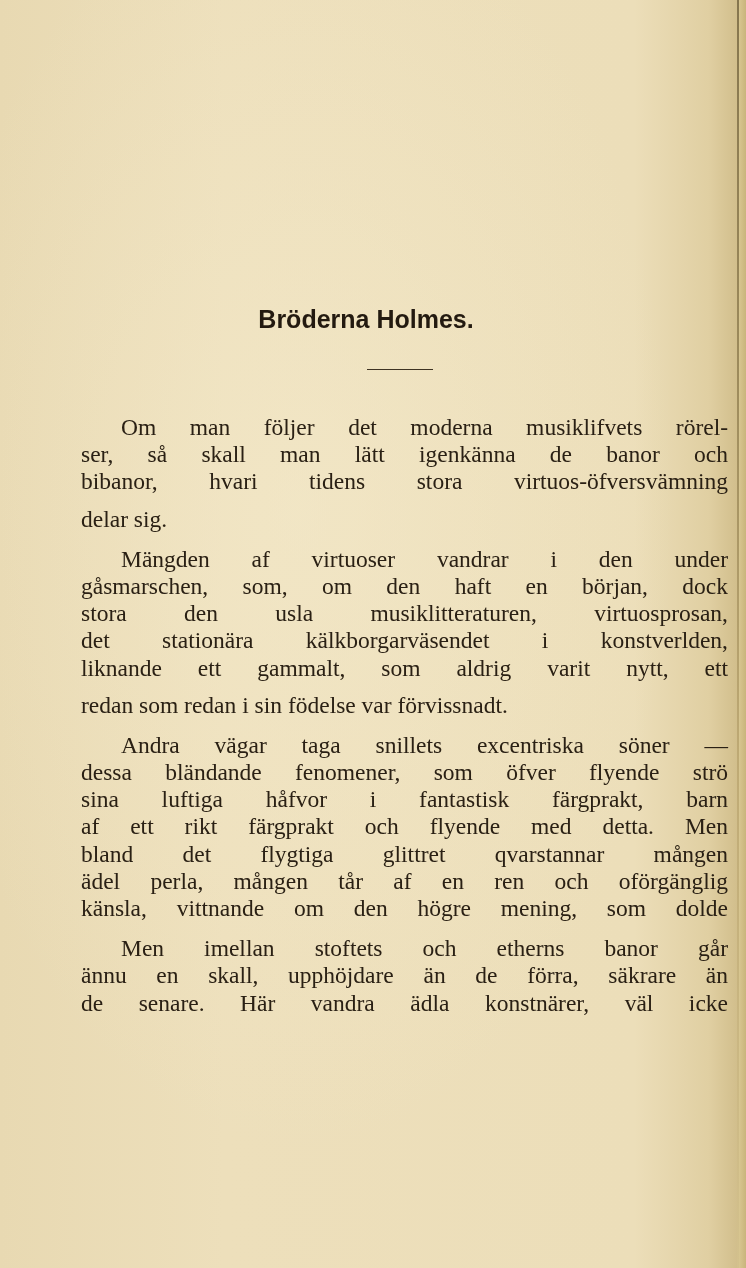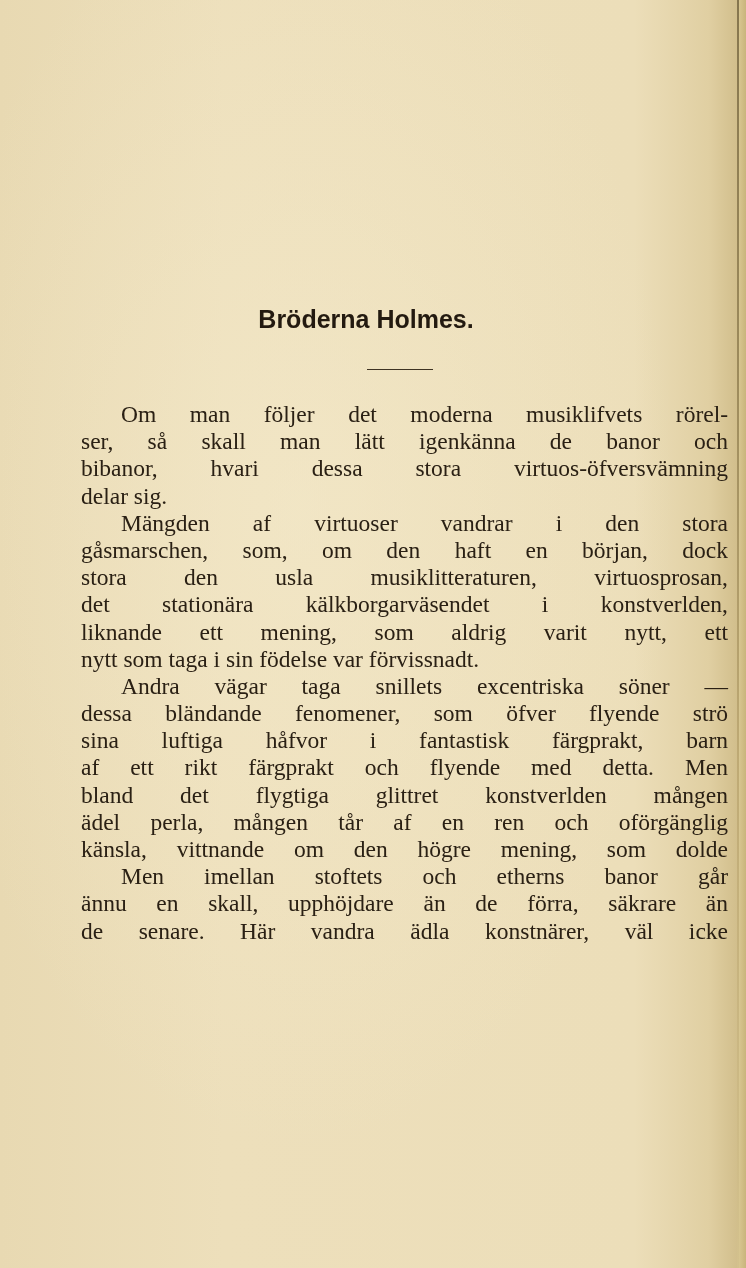--- a/index.html
+++ b/index.html
@@ -73,54 +73,56 @@
     }
     .line {
       display: block;
       white-space: nowrap;
       text-align: justify;
       text-align-last: justify;
       height: 27.2px;
     }
     .line.last {
       text-align-last: left;
+      margin-top: 10px;
     }
     .line.indent {
       padding-left: 40px;
+      margin-top: 13px;
     }
   </style>
 </head>
 <body>
 
 <div class="page">
   <div class="gutter-line"></div>
   <div class="gutter-shade"></div>
 
   <div class="title">Bröderna Holmes.</div>
   <div class="rule"></div>
 
   <div class="body-text">
 
     <span class="line indent">Om man följer det moderna musiklifvets rörel-</span>
     <span class="line">ser, så skall man lätt igenkänna de banor och</span>
-    <span class="line">bibanor, hvari dessa stora virtuos-öfversvämning</span>
+    <span class="line">bibanor, hvari tidens stora virtuos-öfversvämning</span>
     <span class="line last">delar sig.</span>
 
-    <span class="line indent">Mängden af virtuoser vandrar i den stora</span>
+    <span class="line indent">Mängden af virtuoser vandrar i den under</span>
     <span class="line">gåsmarschen, som, om den haft en början, dock</span>
     <span class="line">stora den usla musiklitteraturen, virtuosprosan,</span>
     <span class="line">det stationära kälkborgarväsendet i konstverlden,</span>
-    <span class="line">liknande ett mening, som aldrig varit nytt, ett</span>
-    <span class="line last">nytt som taga i sin födelse var förvissnadt.</span>
+    <span class="line">liknande ett gammalt, som aldrig varit nytt, ett</span>
+    <span class="line last">redan som redan i sin födelse var förvissnadt.</span>
 
     <span class="line indent">Andra vägar taga snillets excentriska söner —</span>
     <span class="line">dessa bländande fenomener, som öfver flyende strö</span>
     <span class="line">sina luftiga håfvor i fantastisk färgprakt, barn</span>
     <span class="line">af ett rikt färgprakt och flyende med detta. Men</span>
-    <span class="line">bland det flygtiga glittret konstverlden mången</span>
+    <span class="line">bland det flygtiga glittret qvarstannar mången</span>
     <span class="line">ädel perla, mången tår af en ren och oförgänglig</span>
     <span class="line">känsla, vittnande om den högre mening, som dolde</span>
 
     <span class="line indent">Men imellan stoftets och etherns banor går</span>
     <span class="line">ännu en skall, upphöjdare än de förra, säkrare än</span>
     <span class="line">de senare. Här vandra ädla konstnärer, väl icke</span>
   </div>
 </div>
 
 </body></html>

